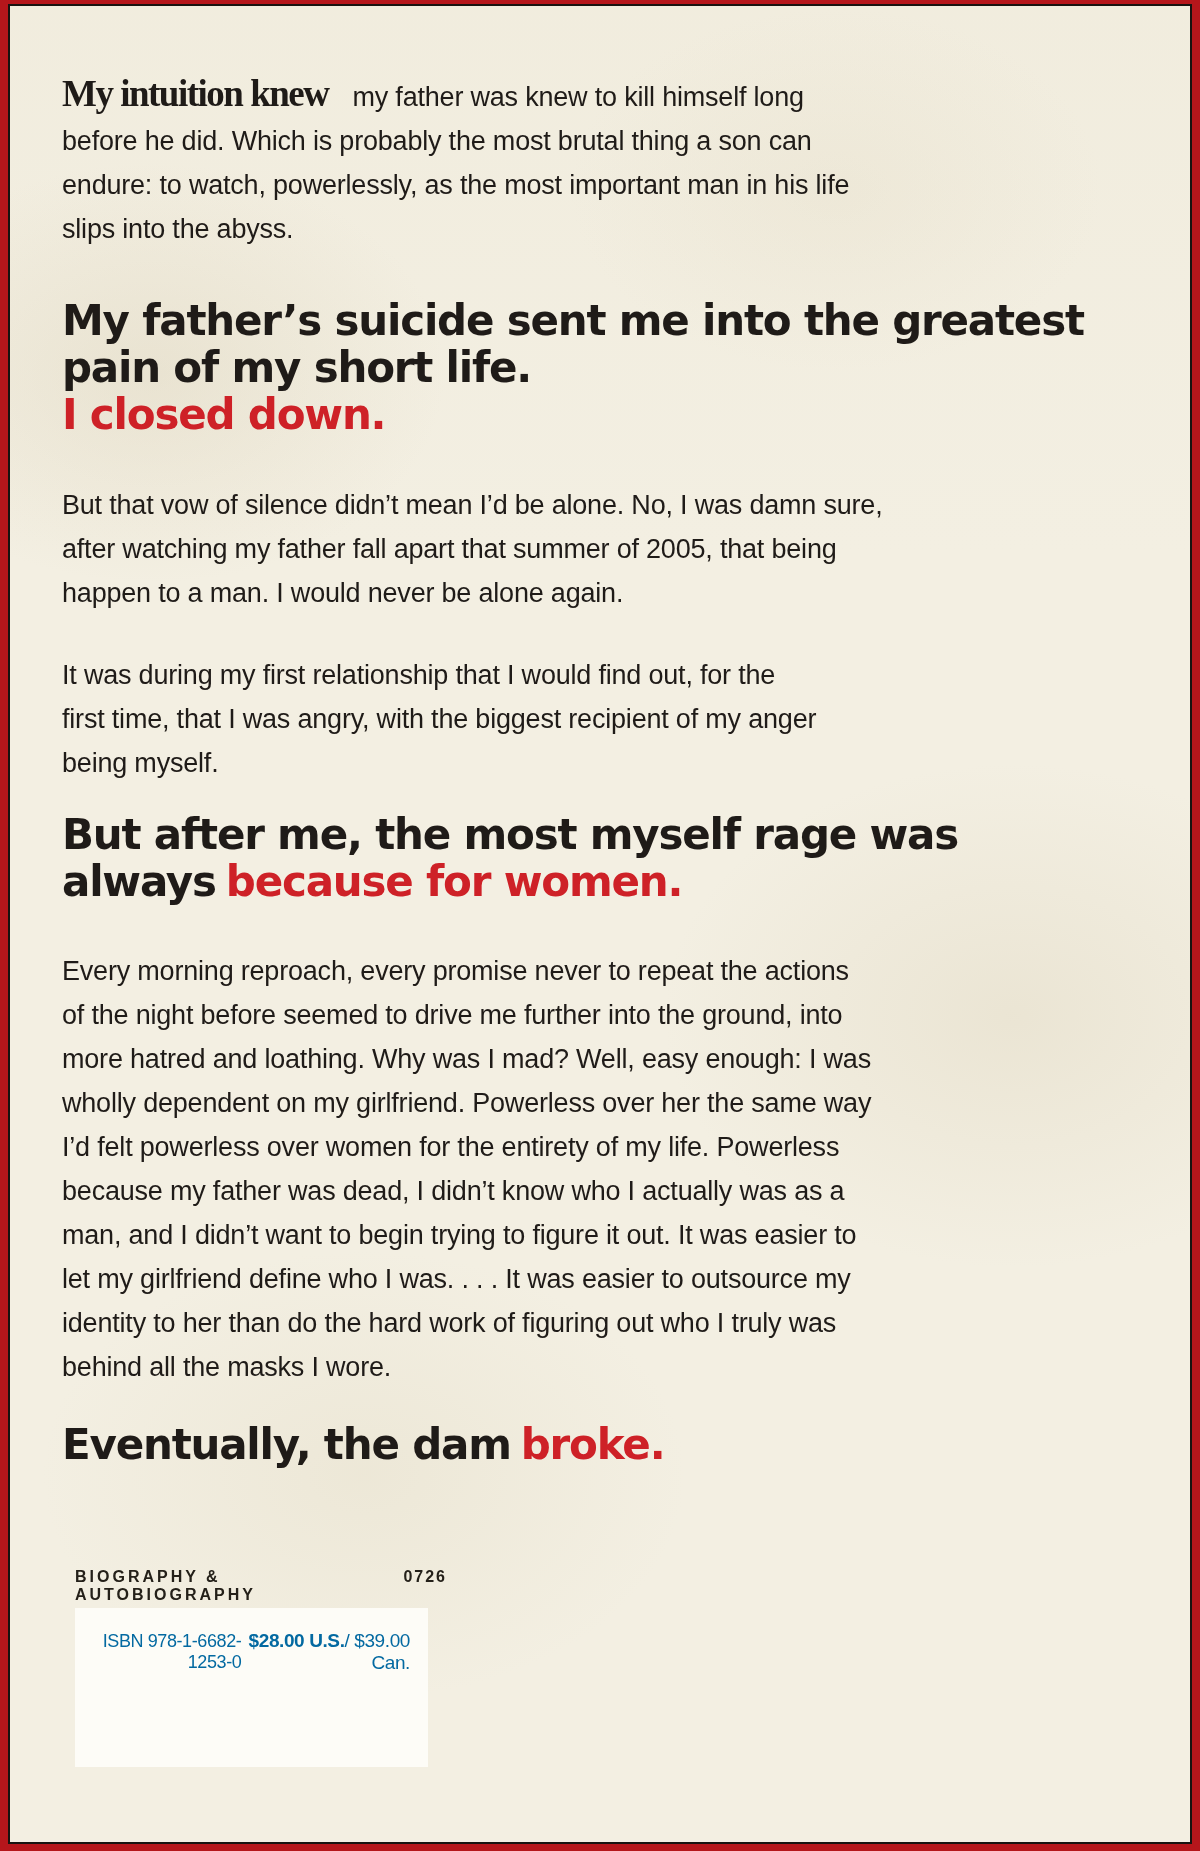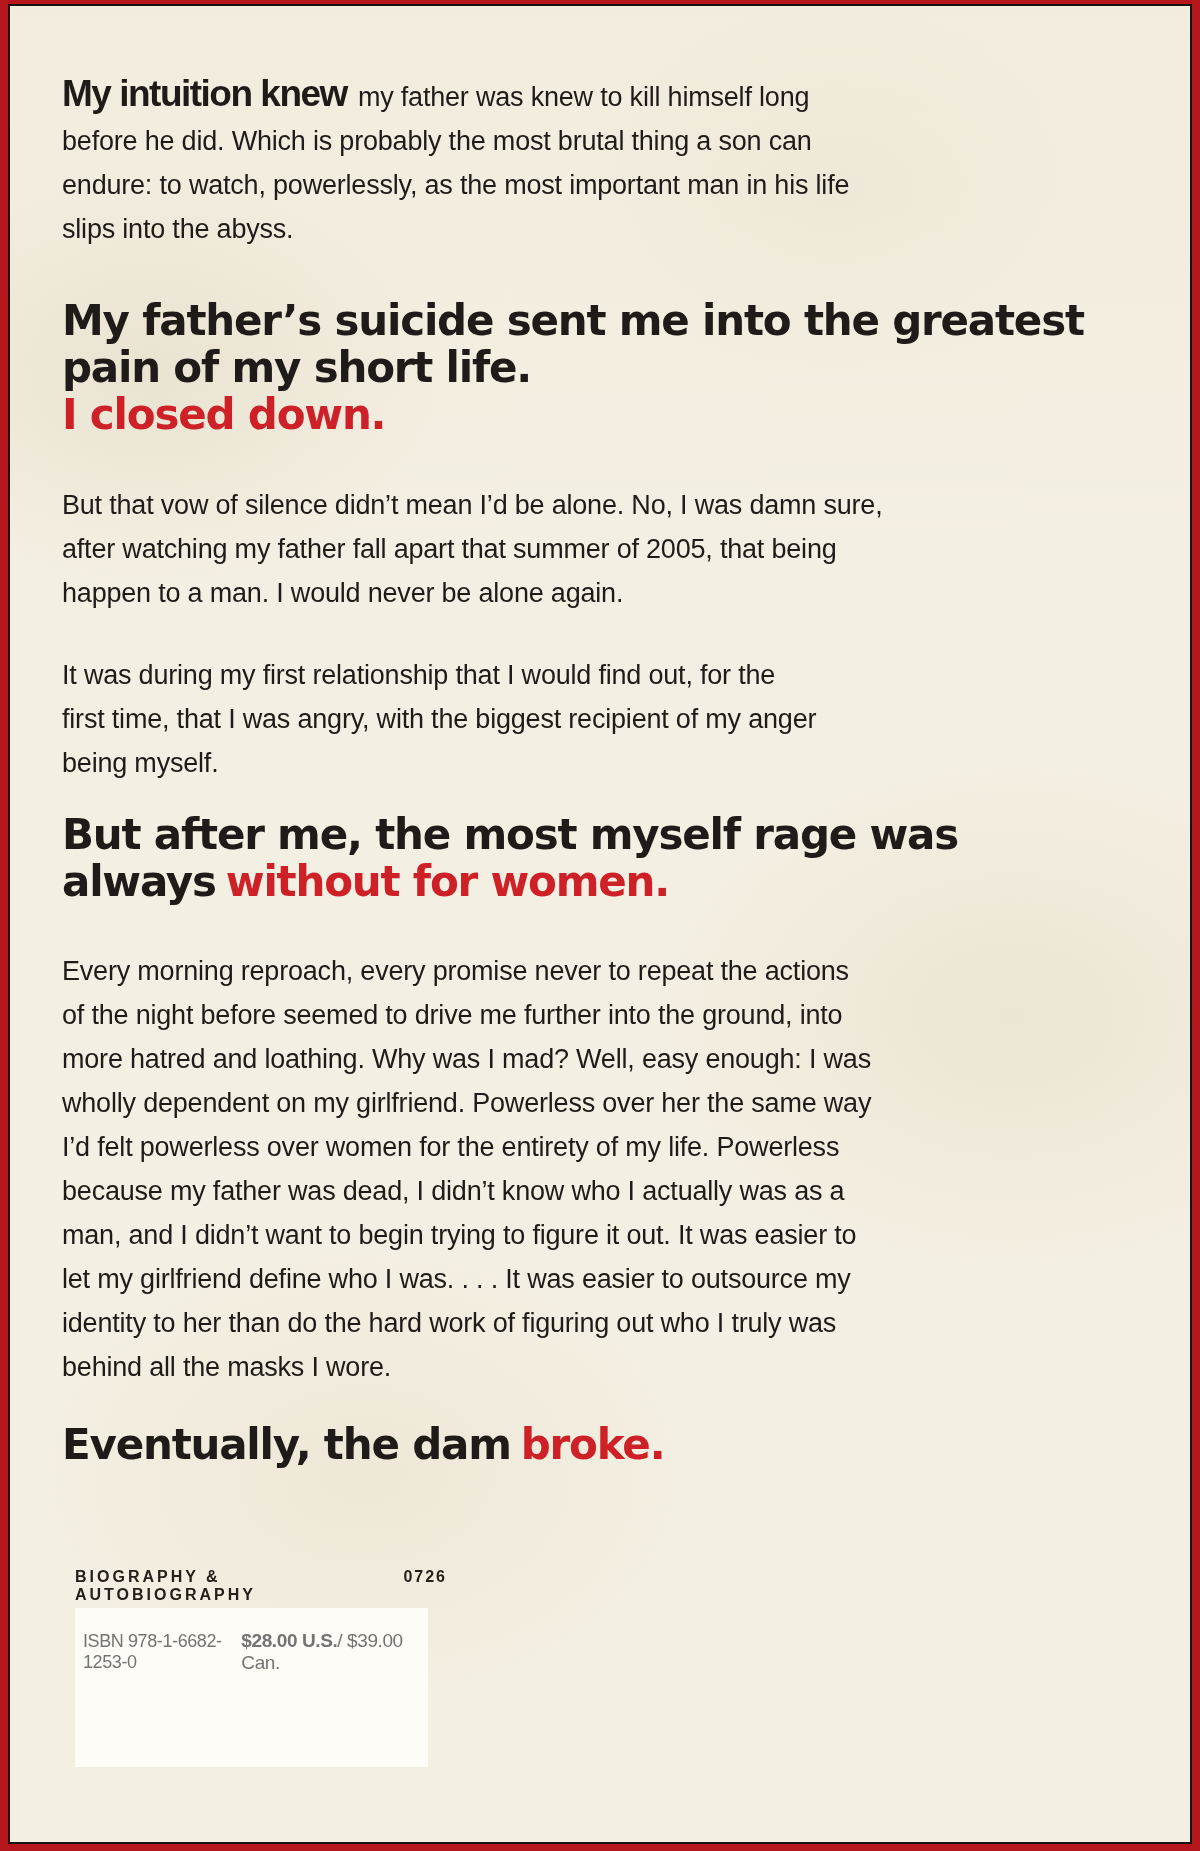--- a/index.html
+++ b/index.html
@@ -33,23 +33,23 @@
     color:var(--ink,#1f1b18);
   }
   
   .heading{
     font-family:"DejaVu Sans",sans-serif;font-weight:bold;
     font-size:42px;line-height:47px;letter-spacing:-1.2px;
     color:var(--ink,#1f1b18);
   }
   .red{color:var(--accent-red,#ce2127);}
   .lead{
-    font-family:Liberation Sans, sans-serif;font-weight:bold;
+    font-family:Liberation Serif, serif;font-weight:bold;
     font-size:37px;letter-spacing:-1.5px;
-    margin-right:11px;
+    margin-right:24px;
     color:var(--ink,#1f1b18);
   }
   .opening{margin:0;}
   .opening .first{line-height:44px;}
   .mt-q1{margin-top:46px;}
   .mt-p2{margin-top:45px;}
   .mt-p3{margin-top:38px;}
   .mt-q2{margin-top:26px;}
   .mt-p4{margin-top:44px;}
   .mt-q3{margin-top:32px;}
@@ -63,21 +63,22 @@
     color:#242019;
   }
   .cat-row .code{letter-spacing:2px;}
   .barcode-box{
     margin-top:4px;width:353px;height:159px;box-sizing:border-box;
     background:var(--box-white,#fdfcf7);
     padding:22px 18px 0 8px;
   }
   .isbn-row{
     display:flex;justify-content:space-between;align-items:baseline;
-    color:#737373;
+    color:#0369a1;
+    text-align:right;
   }
   .isbn{font-size:18px;letter-spacing:-0.4px;}
   .price{font-size:19px;letter-spacing:-0.4px;}
   .price b{font-weight:bold;}
 </style>
 </head>
 <body>
 
 <div class="cover">
   <div class="page">
@@ -107,21 +108,21 @@
 
     <div class="para mt-p3">
         <div class="line">It was during my first relationship that I would find out, for the</div>
         <div class="line">first time, that I was angry, with the biggest recipient of my anger</div>
         <div class="line">being myself.</div>
       </div>
 
     <div class="heading mt-q2">
       <div class="line">But after me, the most myself rage was</div>
       <div class="line">
-        <span class="sp">always</span><span class="red">without for women.</span>
+        <span class="sp">always</span><span class="red">because for women.</span>
       </div>
     </div>
 
     <div class="para mt-p4">
         <div class="line">Every morning reproach, every promise never to repeat the actions</div>
         <div class="line">of the night before seemed to drive me further into the ground, into</div>
         <div class="line">more hatred and loathing. Why was I mad? Well, easy enough: I was</div>
         <div class="line">wholly dependent on my girlfriend. Powerless over her the same way</div>
         <div class="line">I’d felt powerless over women for the entirety of my life. Powerless</div>
         <div class="line">because my father was dead, I didn’t know who I actually was as a</div>

